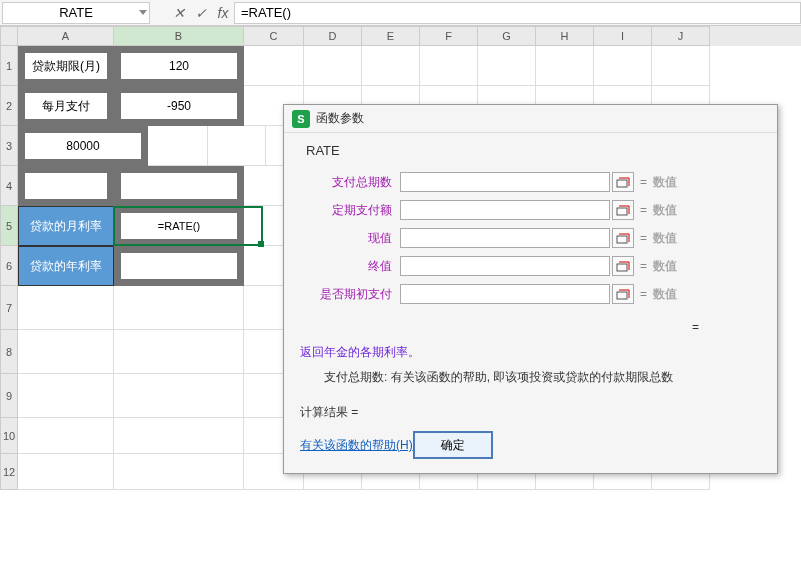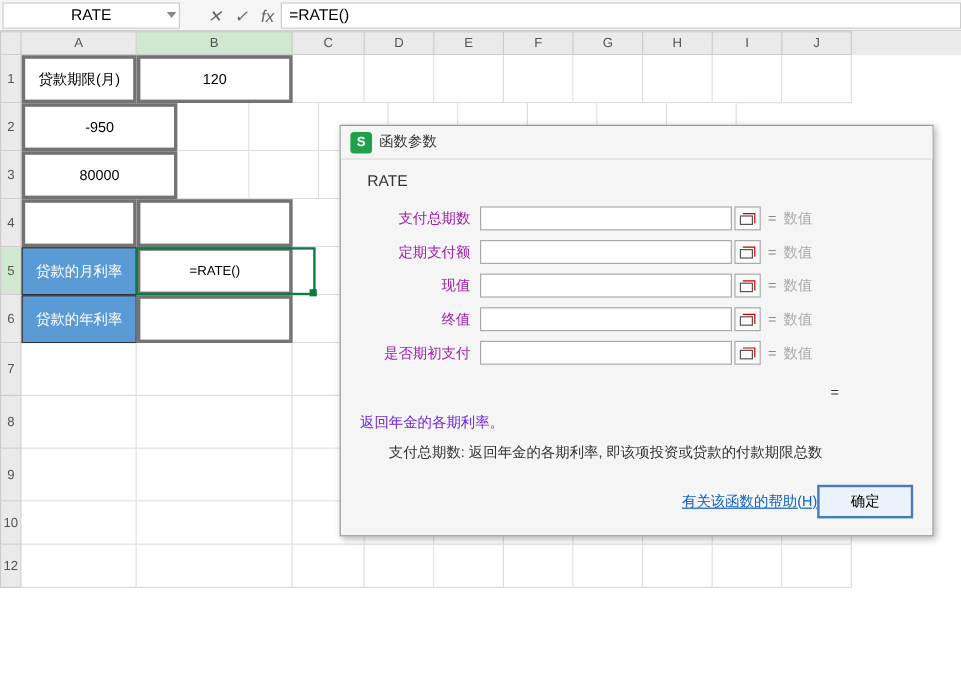--- a/index.html
+++ b/index.html
@@ -20,21 +20,21 @@
 .row-h-spacer { width: 18px; border: 1px solid #ccc; background: #eaeaea; }
 .col-h { border: 1px solid #ccc; border-left: none; text-align: center; line-height: 18px; color: #555; font-size: 11px; }
 .col-h.sel { background: #d0e8d0; }
 .rows { position: relative; }
 .grid-row { display: flex; height: 40px; }
 .grid-row.short { height: 36px; }
 .grid-row.vshort { height: 44px; }
 .row-h { width: 18px; border: 1px solid #ccc; border-top: none; background: #eaeaea; text-align: center; display: flex; align-items: center; justify-content: center; color: #555; font-size: 11px; }
 .row-h.sel { background: #d0e8d0; }
 .cell { border-right: 1px solid #ddd; border-bottom: 1px solid #ddd; display: flex; align-items: center; justify-content: center; font-size: 12px; background: #fff; }
-.cell.bordered { border: 3px solid #737373; }
+.cell.bordered { border: 7px solid #737373; }
 .cell.blue { background: #5b9bd5; color: #fff; border: 1px solid #333; }
 .active-cell { position: absolute; border: 2px solid #0a7d3e; pointer-events: none; }
 .active-cell::after { content: ''; position: absolute; right: -3px; bottom: -3px; width: 6px; height: 6px; background: #0a7d3e; }
 
 
 .cA { width: 96px; } .cB { width: 130px; } .cC { width: 60px; } .cD { width: 58px; } .cE { width: 58px; }
 .cF { width: 58px; } .cG { width: 58px; } .cH { width: 58px; } .cI { width: 58px; } .cJ { width: 58px; }
 
 
 .dialog { position: absolute; left: 283px; top: 104px; width: 495px; background: #f5f5f5; border: 1px solid #999; box-shadow: 2px 2px 6px rgba(0,0,0,0.3); }
@@ -42,26 +42,26 @@
 .dlg-icon { width: 18px; height: 18px; background: #1fa14c; color: #fff; border-radius: 3px; display: flex; align-items: center; justify-content: center; font-size: 11px; font-weight: bold; margin-right: 6px; }
 .dlg-title-text { font-size: 12px; color: #333; }
 .dlg-body { padding: 10px 16px 14px 16px; }
 .fn-name { font-size: 13px; color: #333; margin-bottom: 10px; margin-left: 6px; }
 .param-row { display: flex; align-items: center; height: 28px; }
 .param-label { width: 100px; text-align: right; padding-right: 8px; color: #a21caf; }
 .param-input { width: 210px; height: 20px; border: 1px solid #aaa; background: #fff; }
 .param-btn { width: 22px; height: 20px; border: 1px solid #aaa; background: #fafafa; margin-left: 2px; display: flex; align-items: center; justify-content: center; }
 .param-btn svg { display: block; }
 .param-eq { margin: 0 6px; color: #888; }
-.param-val { color: #aaa; }
+.param-val { color: #aaa; font-weight: bold; }
 .result-eq { text-align: right; padding-right: 62px; margin: 12px 0 6px 0; color: #333; }
 .desc { color: #6d28d9; margin: 10px 0 8px 0; }
 .desc-sub { color: #333; margin: 0 0 18px 24px; }
 .calc-result { color: #333; margin-bottom: 10px; }
-.dlg-footer { display: flex; align-items: center; justify-content: flex-end; }
+.dlg-footer { display: flex; align-items: center; justify-content: flex-start; }
 .help-link { color: #1060c0; text-decoration: underline; cursor: pointer; }
 .ok-btn { width: 80px; height: 28px; border: 2px solid #4a7ab8; background: #eaf2fb; cursor: pointer; display: flex; align-items: center; justify-content: center; }
 </style>
 </head>
 <body>
 
 <div class="formula-bar">
   <div class="name-box">
     <span>RATE</span>
     <span class="dd"></span>
@@ -107,20 +107,21 @@
       <div class="cell cE"></div>
       <div class="cell cF"></div>
       <div class="cell cG"></div>
       <div class="cell cH"></div>
       <div class="cell cI"></div>
       <div class="cell cJ"></div>
     </div>
 
     <div class="grid-row">
       <div class="row-h">2</div>
+      <div class="cell bordered cA">每月支付</div>
       <div class="cell bordered cB">-950</div>
       <div class="cell cC"></div>
         <div class="cell cD"></div>
         <div class="cell cE"></div>
         <div class="cell cF"></div>
         <div class="cell cG"></div>
         <div class="cell cH"></div>
         <div class="cell cI"></div>
         <div class="cell cJ"></div>
     </div>
@@ -319,23 +320,24 @@
           <span class="param-eq">=</span>
           <span class="param-val">数值</span>
         </div>
       </div>
 
     <div class="result-eq">=</div>
 
     <div class="desc">返回年金的各期利率。</div>
     <div class="desc-sub">
       <span>支付总期数:</span>
-      <span>返回年金的各期利率, 即该项投资或贷款的付款期限总数</span>
-    </div>
-
+      <span>有关该函数的帮助, 即该项投资或贷款的付款期限总数</span>
+    </div>
+
+    <div class="calc-result">计算结果 =</div>
 
     <div class="dlg-footer">
       <span class="help-link">有关该函数的帮助(H)</span>
       <div class="ok-btn">
           <span>确定</span>
         </div>
     </div>
   </div>
 </div>
 

